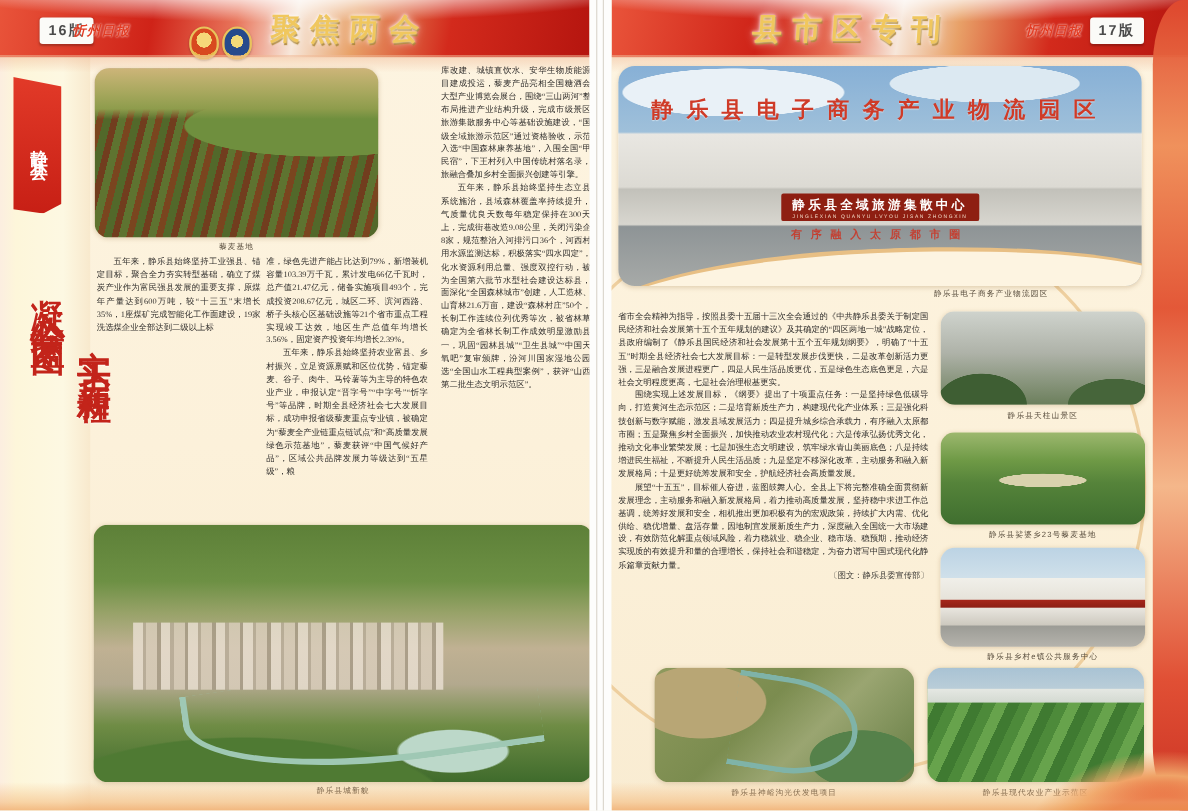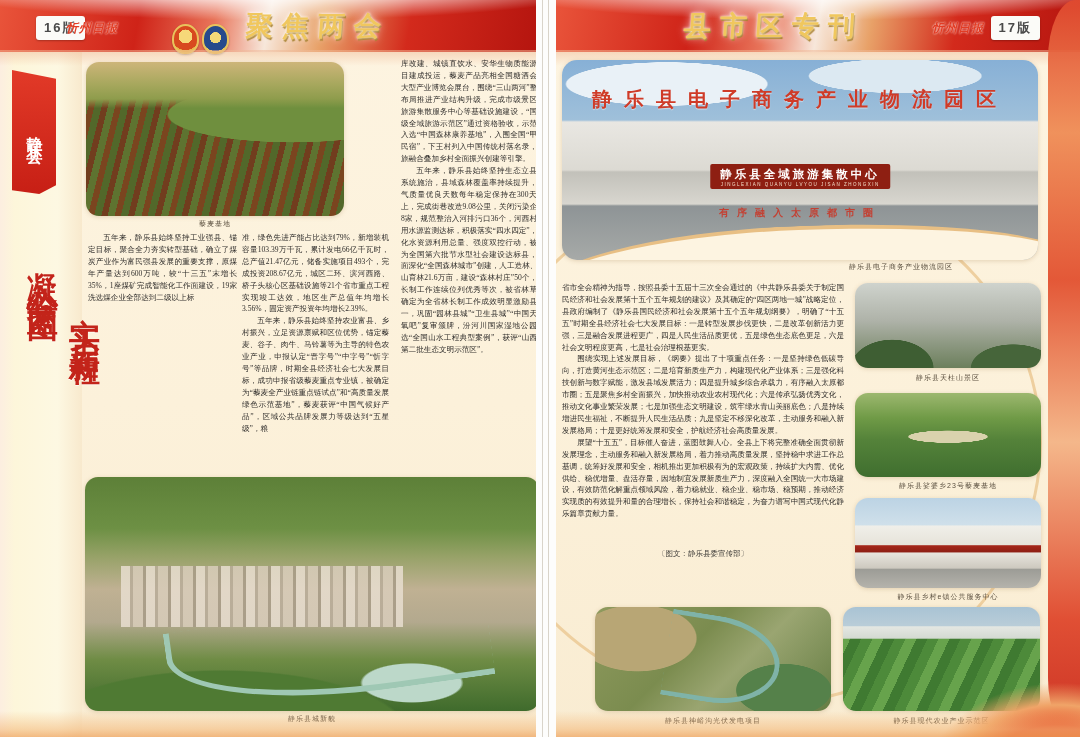--- a/index.html
+++ b/index.html
@@ -70,28 +70,28 @@
   
   #photo-main{left:6px;top:60px;width:476px;height:200px;border-radius:15px;
     background:
       radial-gradient(35% 18% at 22% 12%, #e9f1f7 0 60%, rgba(0,0,0,0) 61%),
       radial-gradient(30% 14% at 70% 8%, #dcE9f2 0 60%, rgba(0,0,0,0) 61%),
       linear-gradient(180deg,#87b0d6 0%,#9fc0da 30%,#e9e7e2 31%,#dcdad3 55%,#c2c1ba 56%,#d8d6cf 72%,#8e9496 73%,#a7aaa8 100%);}
   #photo-main .wave{position:absolute;left:-6%;bottom:-34px;width:112%;height:64px;background:#fdf4e1;
       border-radius:50% 50% 0 0/90% 60% 0 0;border-top:4px solid #e8bf84;transform:rotate(-2.2deg);}
   .roof-sign{position:absolute;left:0;right:0;top:26px;text-align:center;color:#cf3b28;font-weight:900;
       font-size:20px;letter-spacing:12px;text-shadow:0 1px 1px rgba(255,255,255,.5);white-space:nowrap;}
-  .banner-sign{position:absolute;left:50%;top:104px;transform:translateX(-50%);background:#8e1f12;color:#fff;
-      padding:3px 10px 2px;text-align:right;border-radius:2px;}
+  .banner-sign{position:absolute;left:50%;top:116px;transform:translateX(-50%);background:#8e1f12;color:#fff;
+      padding:3px 10px 2px;text-align:center;border-radius:2px;}
   .banner-sign .cn{font-size:11.5px;font-weight:bold;letter-spacing:3px;}
   .banner-sign .en{font-size:4.5px;letter-spacing:1.5px;color:#f4ddc9;}
   .station-sign{position:absolute;left:0;right:0;top:146px;text-align:center;color:#c8392a;font-weight:bold;
       font-size:10px;letter-spacing:8px;opacity:.9;}
   #rtext{left:6px;top:282px;width:282px;height:262px;}
-  .byline{position:absolute;left:6px;top:549px;width:282px;text-align:center;font-size:7.5px;color:#3c3a36;
+  .byline{position:absolute;left:6px;top:518px;width:282px;text-align:right;font-size:7.5px;color:#3c3a36;
       font-family:"Liberation Serif","DejaVu Serif",serif;}
   .arc-decor{position:absolute;left:-80px;top:180px;width:560px;height:520px;border:3px solid #eecf9f;
       border-radius:50%;pointer-events:none;}
 
   #photo-mtn{left:299px;top:283px;width:186px;height:85px;
     background:
       radial-gradient(40% 60% at 20% 100%, #3e5e33 0 55%, rgba(0,0,0,0) 56%),
       radial-gradient(45% 55% at 85% 100%, #46653a 0 50%, rgba(0,0,0,0) 51%),
       linear-gradient(180deg,#cfd3cd 0%,#aeb2a8 45%,#8f9a84 70%,#6c7f5c 100%);}
   #photo-fields{left:299px;top:393px;width:186px;height:84px;

